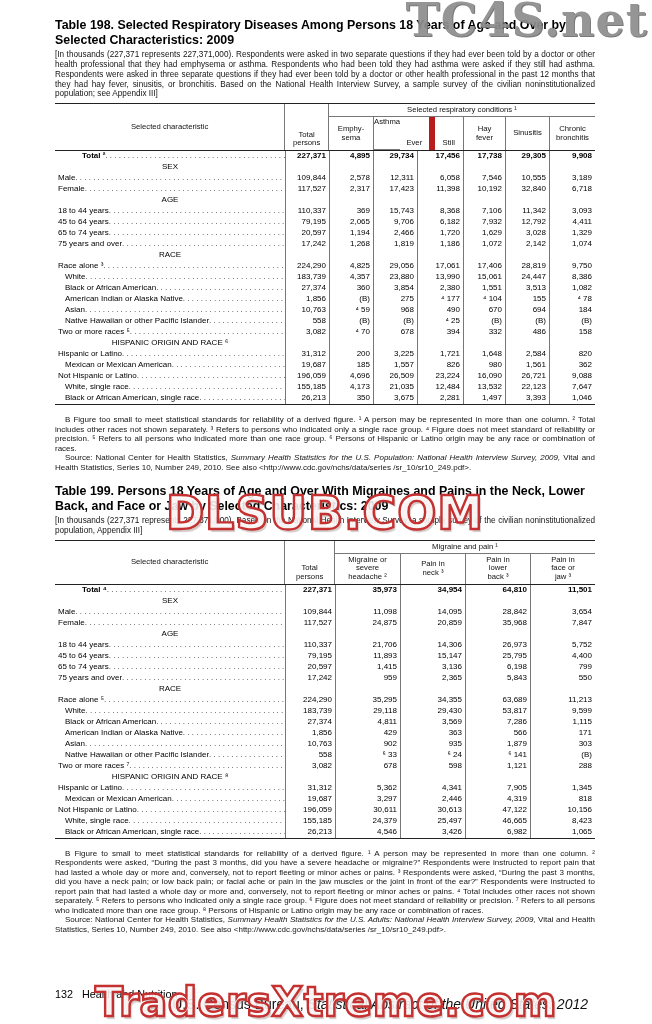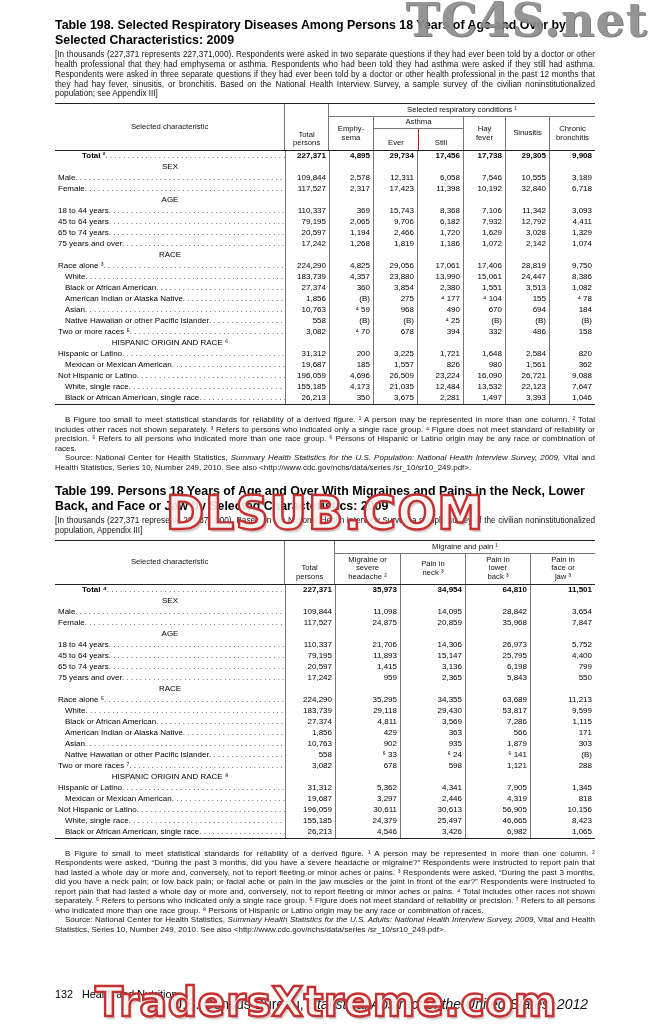--- a/index.html
+++ b/index.html
@@ -17,29 +17,29 @@
   .htotal{border-left:1px solid #777;display:flex;align-items:flex-end;justify-content:center;
           padding-bottom:2px;white-space:pre-line}
   .t198 .htotal{width:44px}
   .t199 .htotal{width:50px}
   .hcond{border-left:1px solid #777;display:flex;flex-direction:column;flex:1}
   .hspan{border-bottom:1px solid #777;padding:2px 0 1px}
   .hsub{display:flex;flex:1}
   .hsub>*+*{border-left:1px solid #777}
   .hcell{display:flex;align-items:center;justify-content:center;padding:0 2px;white-space:pre-line}
   .t198 .hsub>:nth-child(1){width:44px}
-  .hasthma{width:90px;display:flex;flex-direction:column}
+  .hasthma{width:90px;display:flex;flex-direction:row}
   .t198 .hsub>:nth-child(3){width:42px}
   .t198 .hsub>:nth-child(4){width:44px}
   .t198 .hsub>:nth-child(5){width:46px}
   .t199 .hsub>*{width:65px}
   .asthmalbl{border-bottom:1px solid #777;padding:1px 0}
   .everstill{display:flex;flex:1}
   .everstill>*{flex:1;display:flex;align-items:flex-end;justify-content:center;padding-bottom:2px}
-  .everstill>:last-child{border-left:1px solid #b91c1c}
+  .everstill>:last-child{border-left:6px solid #b91c1c}
   .tbody{border-bottom:1px solid #222}
   .trow{display:flex;height:11px;font-size:8px;line-height:10.8px;white-space:nowrap}
   .lblcell{width:230px;display:flex;overflow:hidden}
   .lbltext{padding-left:3px}
   .ind .lbltext{padding-left:10px}
   .total .lbltext{padding-left:27px;font-weight:bold}
   .total .val{font-weight:bold}
   .section .lblcell{justify-content:center}
   .section .lbltext{padding-left:0}
   .dots{flex:1;overflow:hidden;color:#222}
@@ -647,21 +647,21 @@
             <div class="cell val val5">818</div>
           </div>
           <div class="trow data">
             <div class="cell lblcell">
               <span class="lbltext">Not Hispanic or Latino</span>
               <span class="dots"></span>
             </div>
             <div class="cell val val1">196,059</div>
             <div class="cell val val2">30,611</div>
             <div class="cell val val3">30,613</div>
-            <div class="cell val val4">56,905</div>
+            <div class="cell val val4">47,122</div>
             <div class="cell val val5">10,156</div>
           </div>
           <div class="trow data ind">
             <div class="cell lblcell">
               <span class="lbltext">White, single race</span>
               <span class="dots"></span>
             </div>
             <div class="cell val val1">155,185</div>
             <div class="cell val val2">24,379</div>
             <div class="cell val val3">25,497</div>

